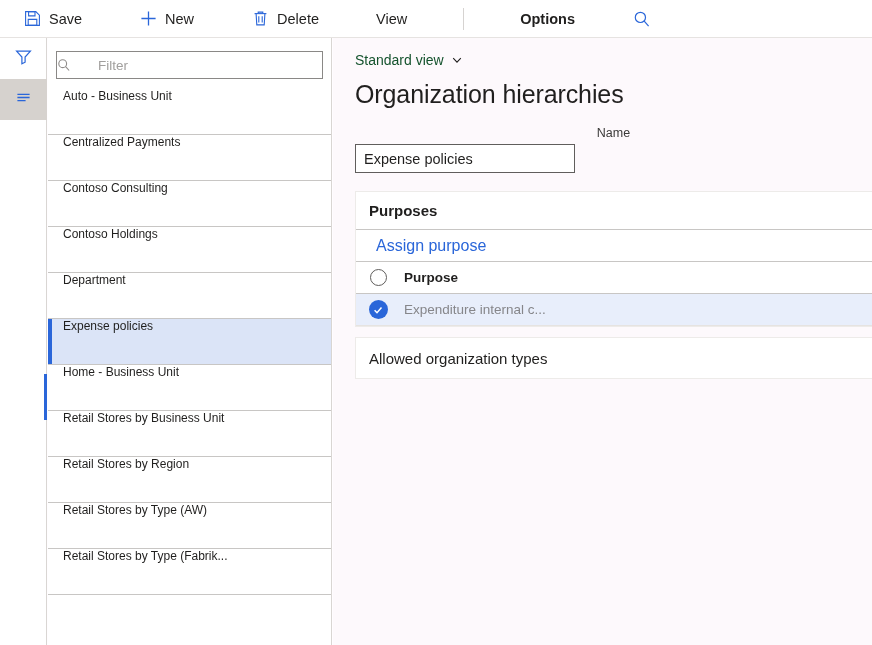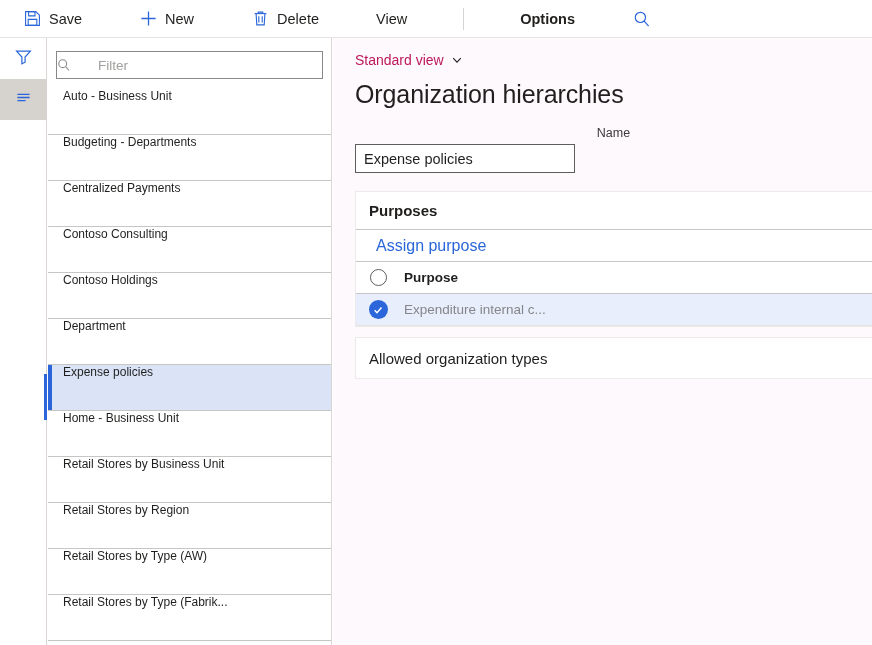--- a/index.html
+++ b/index.html
@@ -152,21 +152,21 @@
     width: 539px; height: 607px;
     background: #fdf9fc;
     overflow: hidden;
   }
 
   .viewsel {
     display: flex;
     align-items: center;
     margin: 14px 0 12px 22px;
     font-size: 14px;
-    color: #be185d;
+    color: #14532d;
     cursor: pointer;
     width: fit-content;
   }
   .viewsel .chev { margin-left: 7px; display: flex; color: #201f1e; }
 
   .pagetitle {
     margin: 6px 0 0 22px;
     font-size: 25px;
     font-weight: 400;
     color: #201f1e;
@@ -373,23 +373,20 @@
           </svg>
         </span>
         <input type="text" placeholder="Filter" value="" style="">
       </div>
     </div>
     <div class="list" id="list-container">
         <div class="list-item">
           <span>Auto - Business Unit</span>
         </div>
         <div class="list-item">
-          <span>Budgeting - Departments</span>
-        </div>
-        <div class="list-item">
           <span>Centralized Payments</span>
         </div>
         <div class="list-item">
           <span>Contoso Consulting</span>
         </div>
         <div class="list-item">
           <span>Contoso Holdings</span>
         </div>
         <div class="list-item">
           <span>Department</span>

